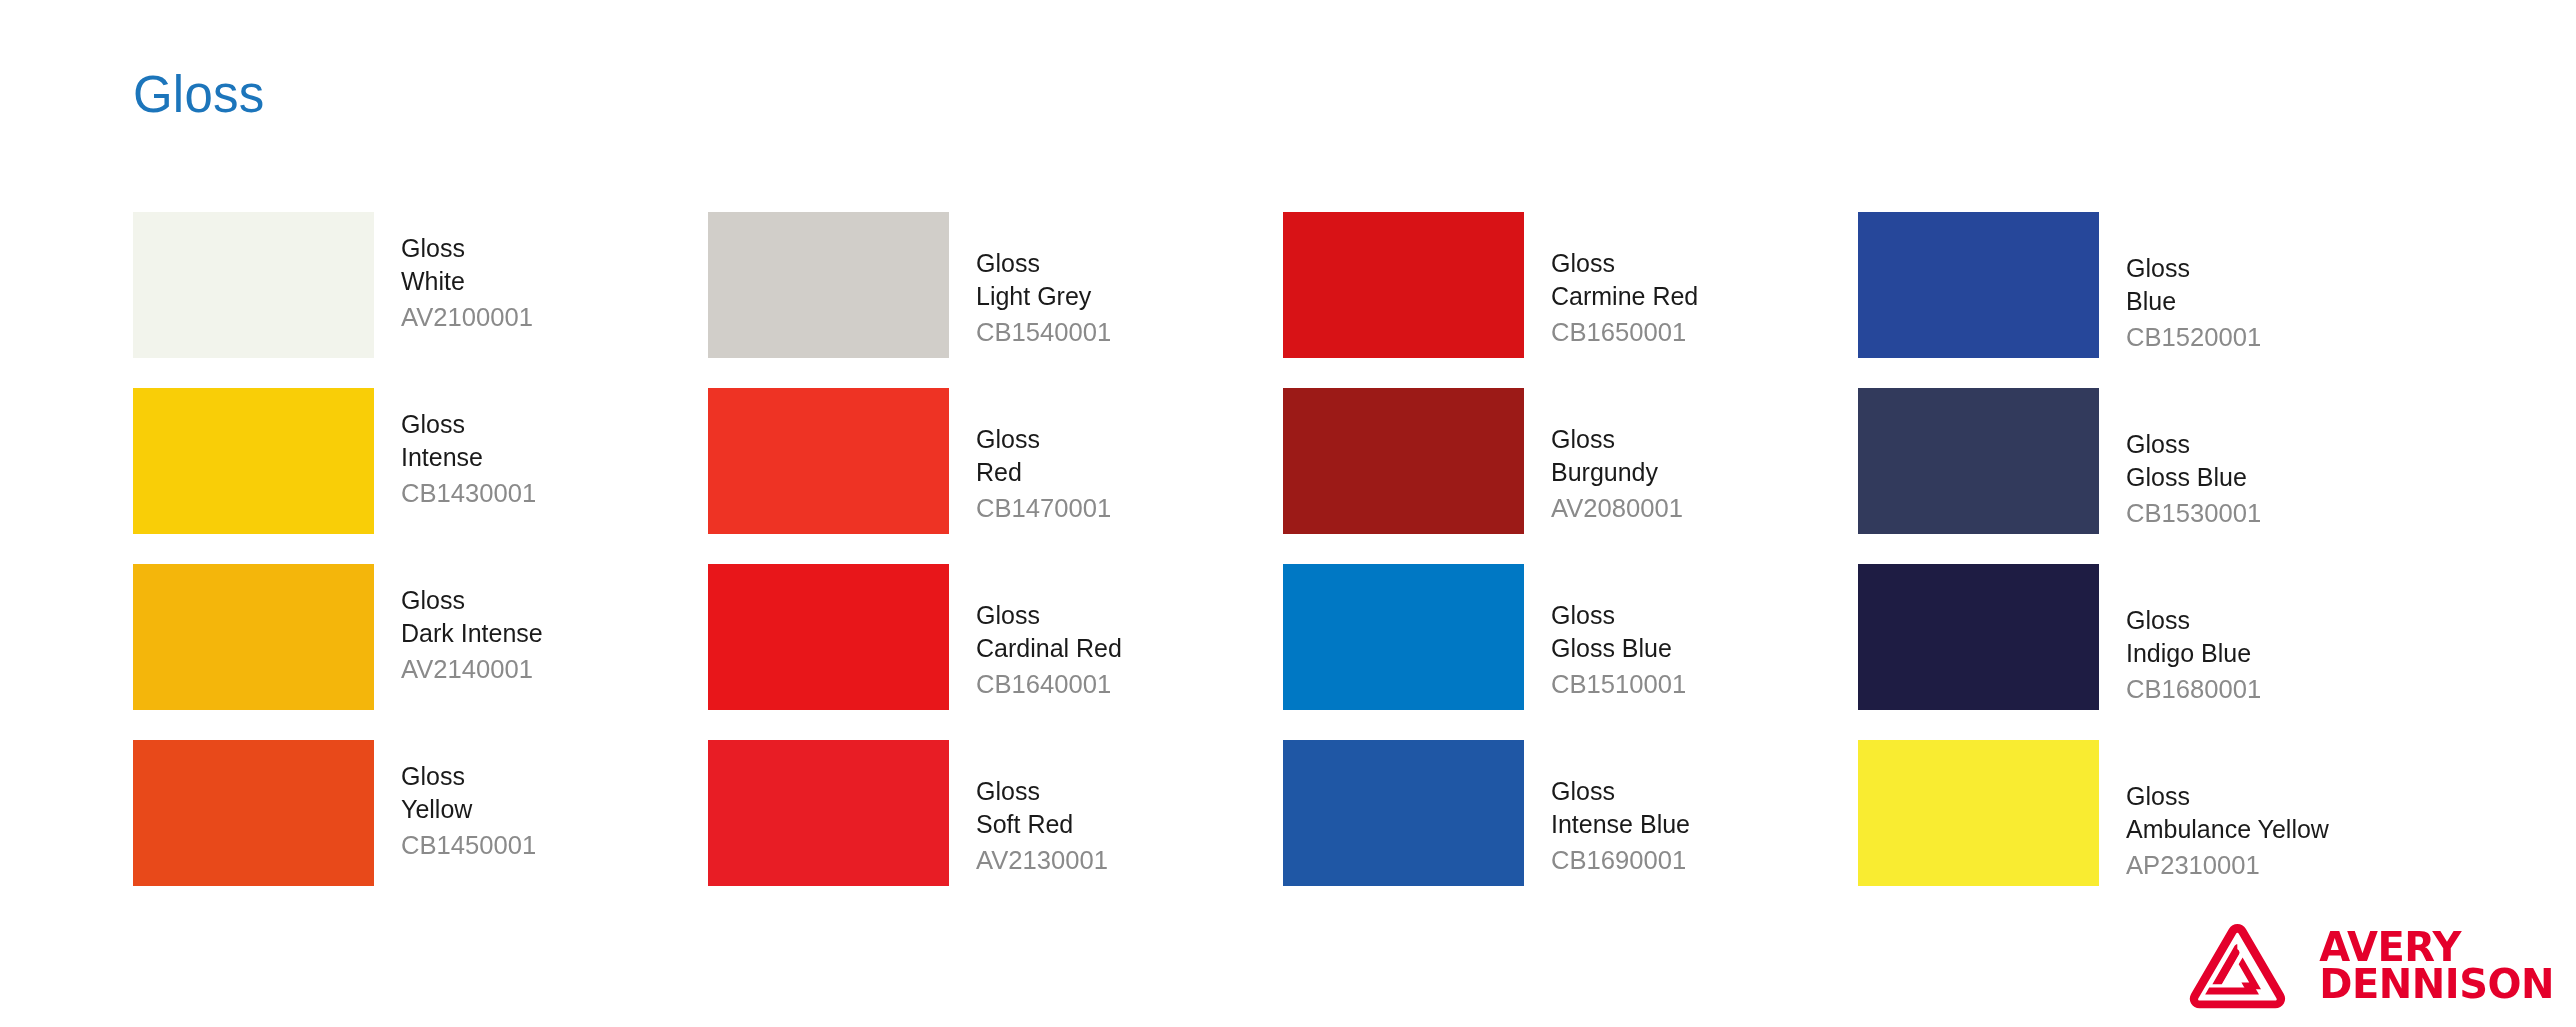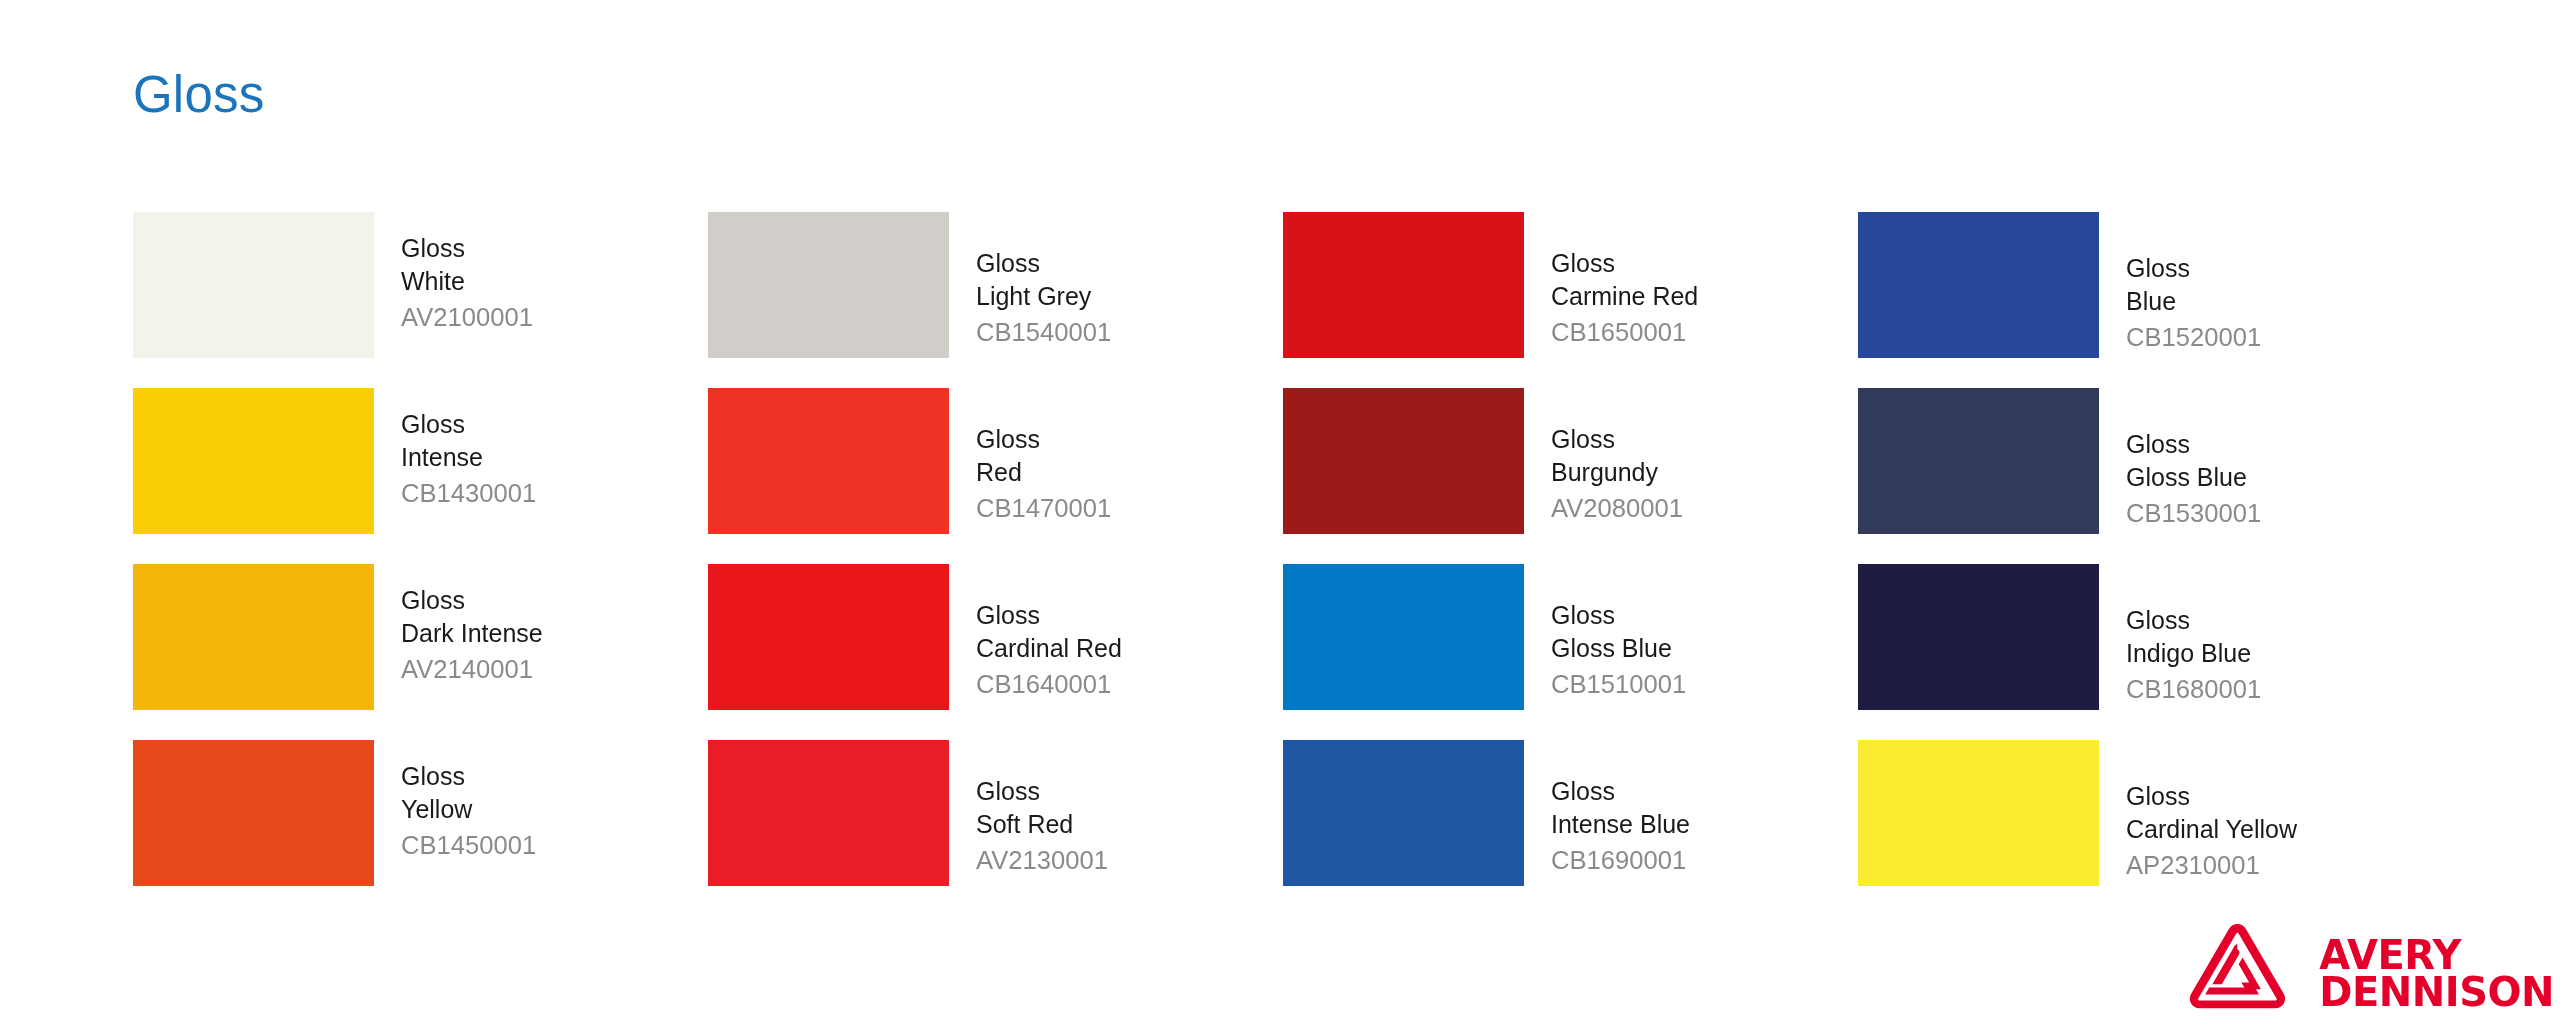--- a/index.html
+++ b/index.html
@@ -73,21 +73,21 @@
   .grid > .swatch-cell:nth-child(4n+2) .swatch-text { padding-top: 35px; }
   .grid > .swatch-cell:nth-child(4n+3) .swatch-text { padding-top: 35px; }
   .grid > .swatch-cell:nth-child(4n+4) .swatch-text { padding-top: 40px; }
 
   
   .logo {
     position: absolute;
     right: 22px;
     bottom: 16.4px;
     display: flex;
-    align-items: flex-end;
+    align-items: center;
     gap: 32px;
   }
   .logo-mark {
     width: 99px;
     height: 91px;
     flex: 0 0 auto;
   }
   .logo-text {
     display: flex;
     flex-direction: column;
@@ -225,21 +225,21 @@
       <div class="swatch-text">
         <div class="swatch-finish">Gloss</div>
         <div class="swatch-name">Intense Blue</div>
         <div class="swatch-code">CB1690001</div>
       </div>
     </div>
     <div class="swatch-cell">
       <div class="swatch-chip" style="background: rgb(249, 236, 49);"></div>
       <div class="swatch-text">
         <div class="swatch-finish">Gloss</div>
-        <div class="swatch-name">Cardinal Yellow</div>
+        <div class="swatch-name">Ambulance Yellow</div>
         <div class="swatch-code">AP2310001</div>
       </div>
     </div>
   </div>
 
 <div class="logo">
   <svg class="logo-mark" viewBox="0 0 108 100">
     <path fill="#E4002B" d="M53.9 3.2c-3.9 0-7.2 2-9.2 5.3L3.1 79.9C1.1 83.4 1 87.2 3 90.6c2 3.4 5.3 5.4 9.3 5.4h83.3c4 0 7.3-2 9.3-5.4 2-3.4 1.9-7.2-.1-10.7L63.1 8.5c-2-3.3-5.3-5.3-9.2-5.3zm0 9.6c.6 0 1 .3 1.3.8l41.7 71.5c.3.6.3 1.1 0 1.6-.3.5-.8.7-1.4.7H12.3c-.6 0-1.1-.2-1.4-.7-.3-.5-.3-1 0-1.6L52.6 13.6c.3-.5.7-.8 1.3-.8z"></path>
     <path fill="#E4002B" d="M51.8 27.2L28.3 67.6h8.9l18.4-31.9c.9-1.5.4-3.3-1-4.2l-.1-.1c-1.4-.9-3.2-.5-4.1 1l1.4-5.2z"></path>
     <path fill="#E4002B" d="M53.8 25.5c-1.2 0-2.3.6-2.9 1.7L26.4 69.5h10.3l19-32.9c.9-1.5.3-3.4-1.2-4.3-.2-.1-.5-.2-.7-.3v-6.5z"></path>

